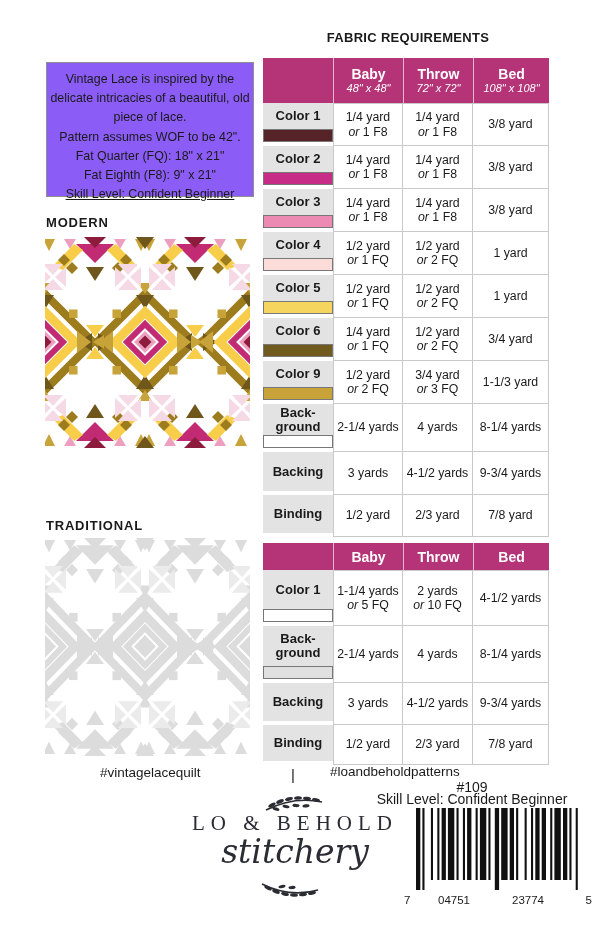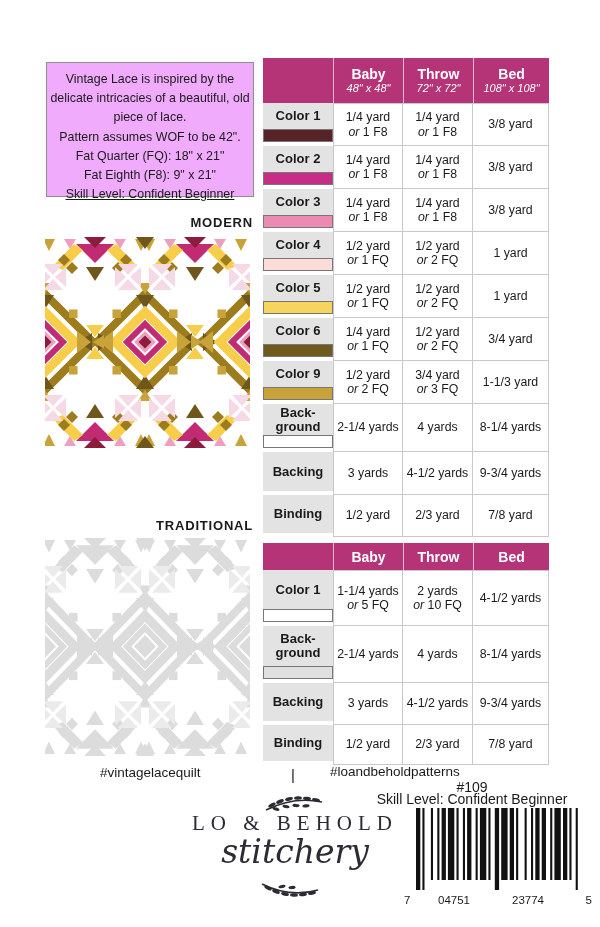--- a/index.html
+++ b/index.html
@@ -1,21 +1,21 @@
 <!DOCTYPE html>
 <html><head>
 <meta charset="utf-8">
 <style>
   html,body{margin:0;padding:0;background:#fff;}
   .page{position:relative;width:600px;height:927px;background:#fff;overflow:hidden;
         font-family:"Liberation Sans","DejaVu Sans",sans-serif;color:#1a1a1a;}
   .abs{position:absolute;}
 
   
-  .pink-box{background:#f0abfc;border:1px solid #8f8f8f;box-sizing:border-box;text-align:center;}
+  .pink-box{background:#8b5cf6;border:1px solid #8f8f8f;box-sizing:border-box;text-align:center;}
   .info-box{left:46px;top:62px;width:208px;height:135px;font-size:12.4px;line-height:19.2px;padding-top:7px;}
   .info-box .u{text-decoration:underline;}
   .fabrics-box{left:46px;top:810px;width:206px;height:88px;font-size:10.6px;line-height:14.2px;padding:8px 10px;}
 
   
   .fab-title{left:263px;top:30px;width:290px;text-align:center;font-weight:bold;font-size:13px;line-height:15px;letter-spacing:.3px;}
   .ftable{left:263px;width:286px;}
   .frow{display:flex;border-radius:12px;}
   .hcell{background:#b53478;color:#fff;text-align:center;display:flex;flex-direction:column;justify-content:center;box-sizing:border-box;}
   .hcell + .hcell{border-left:1px solid rgba(255,255,255,.65);}
@@ -25,21 +25,21 @@
   .ltext{flex:1;display:flex;align-items:center;justify-content:center;text-align:center;
          font-weight:bold;font-size:13px;line-height:14px;white-space:pre-line;}
   .swatch{height:13px;width:100%;box-sizing:border-box;border:1px solid #777;}
   .dcell{background:#fff;box-sizing:border-box;display:flex;align-items:center;justify-content:center;
          text-align:center;font-size:12.3px;line-height:14.5px;border-right:1px solid #c9c9c9;border-bottom:1px solid #c9c9c9;}
   .dcell.first{border-left:1px solid #c9c9c9;}
   .frow.top .dcell{border-top:1px solid #c9c9c9;}
   .dcell i{font-style:italic;}
 
   
-  .quilt-label{left:46px;width:207px;text-align:right;font-weight:bold;font-size:13px;letter-spacing:.8px;}
+  .quilt-label{left:46px;width:207px;text-align:left;font-weight:bold;font-size:13px;letter-spacing:.8px;}
   .quilt-svg{left:45px;}
 
   
   .hashtag{font-weight:normal;font-size:13.5px;}
   .divider{font-size:15px;font-weight:normal;}
   .small-right{left:372px;width:200px;text-align:center;font-size:14px;line-height:12px;}
   .logo-name{left:150px;width:290px;text-align:center;font-family:"Liberation Serif","DejaVu Serif",serif;
              font-size:21px;letter-spacing:6px;color:#2b2b33;font-weight:500;}
   .logo-sub{left:150px;width:290px;text-align:center;font-family:"DejaVu Serif","Liberation Serif",serif;
             font-style:italic;font-size:33px;color:#2b2b33;}
@@ -53,20 +53,21 @@
 <div class="page">
 
   <div class="abs pink-box info-box">
     <div>Vintage Lace is inspired by the delicate intricacies of a beautiful, old piece of lace.</div>
     <div>Pattern assumes WOF to be 42".</div>
     <div>Fat Quarter (FQ): 18" x 21"</div>
     <div>Fat Eighth (F8): 9" x 21"</div>
     <div class="u">Skill Level: Confident Beginner</div>
   </div>
 
+  <div class="abs fab-title">FABRIC REQUIREMENTS</div>
 
   <div class="abs ftable" style="top:58px;" id="table-modern">
       <div class="frow">
         <div class="hcell" style="width:70px;height:45px"></div>
         <div class="hcell" style="width:70px;height:45px">
             <div class="hname">Baby</div>
           <div class="hsize">48" x 48"</div>
         </div>
         <div class="hcell" style="width:70px;height:45px">
             <div class="hname">Throw</div>

